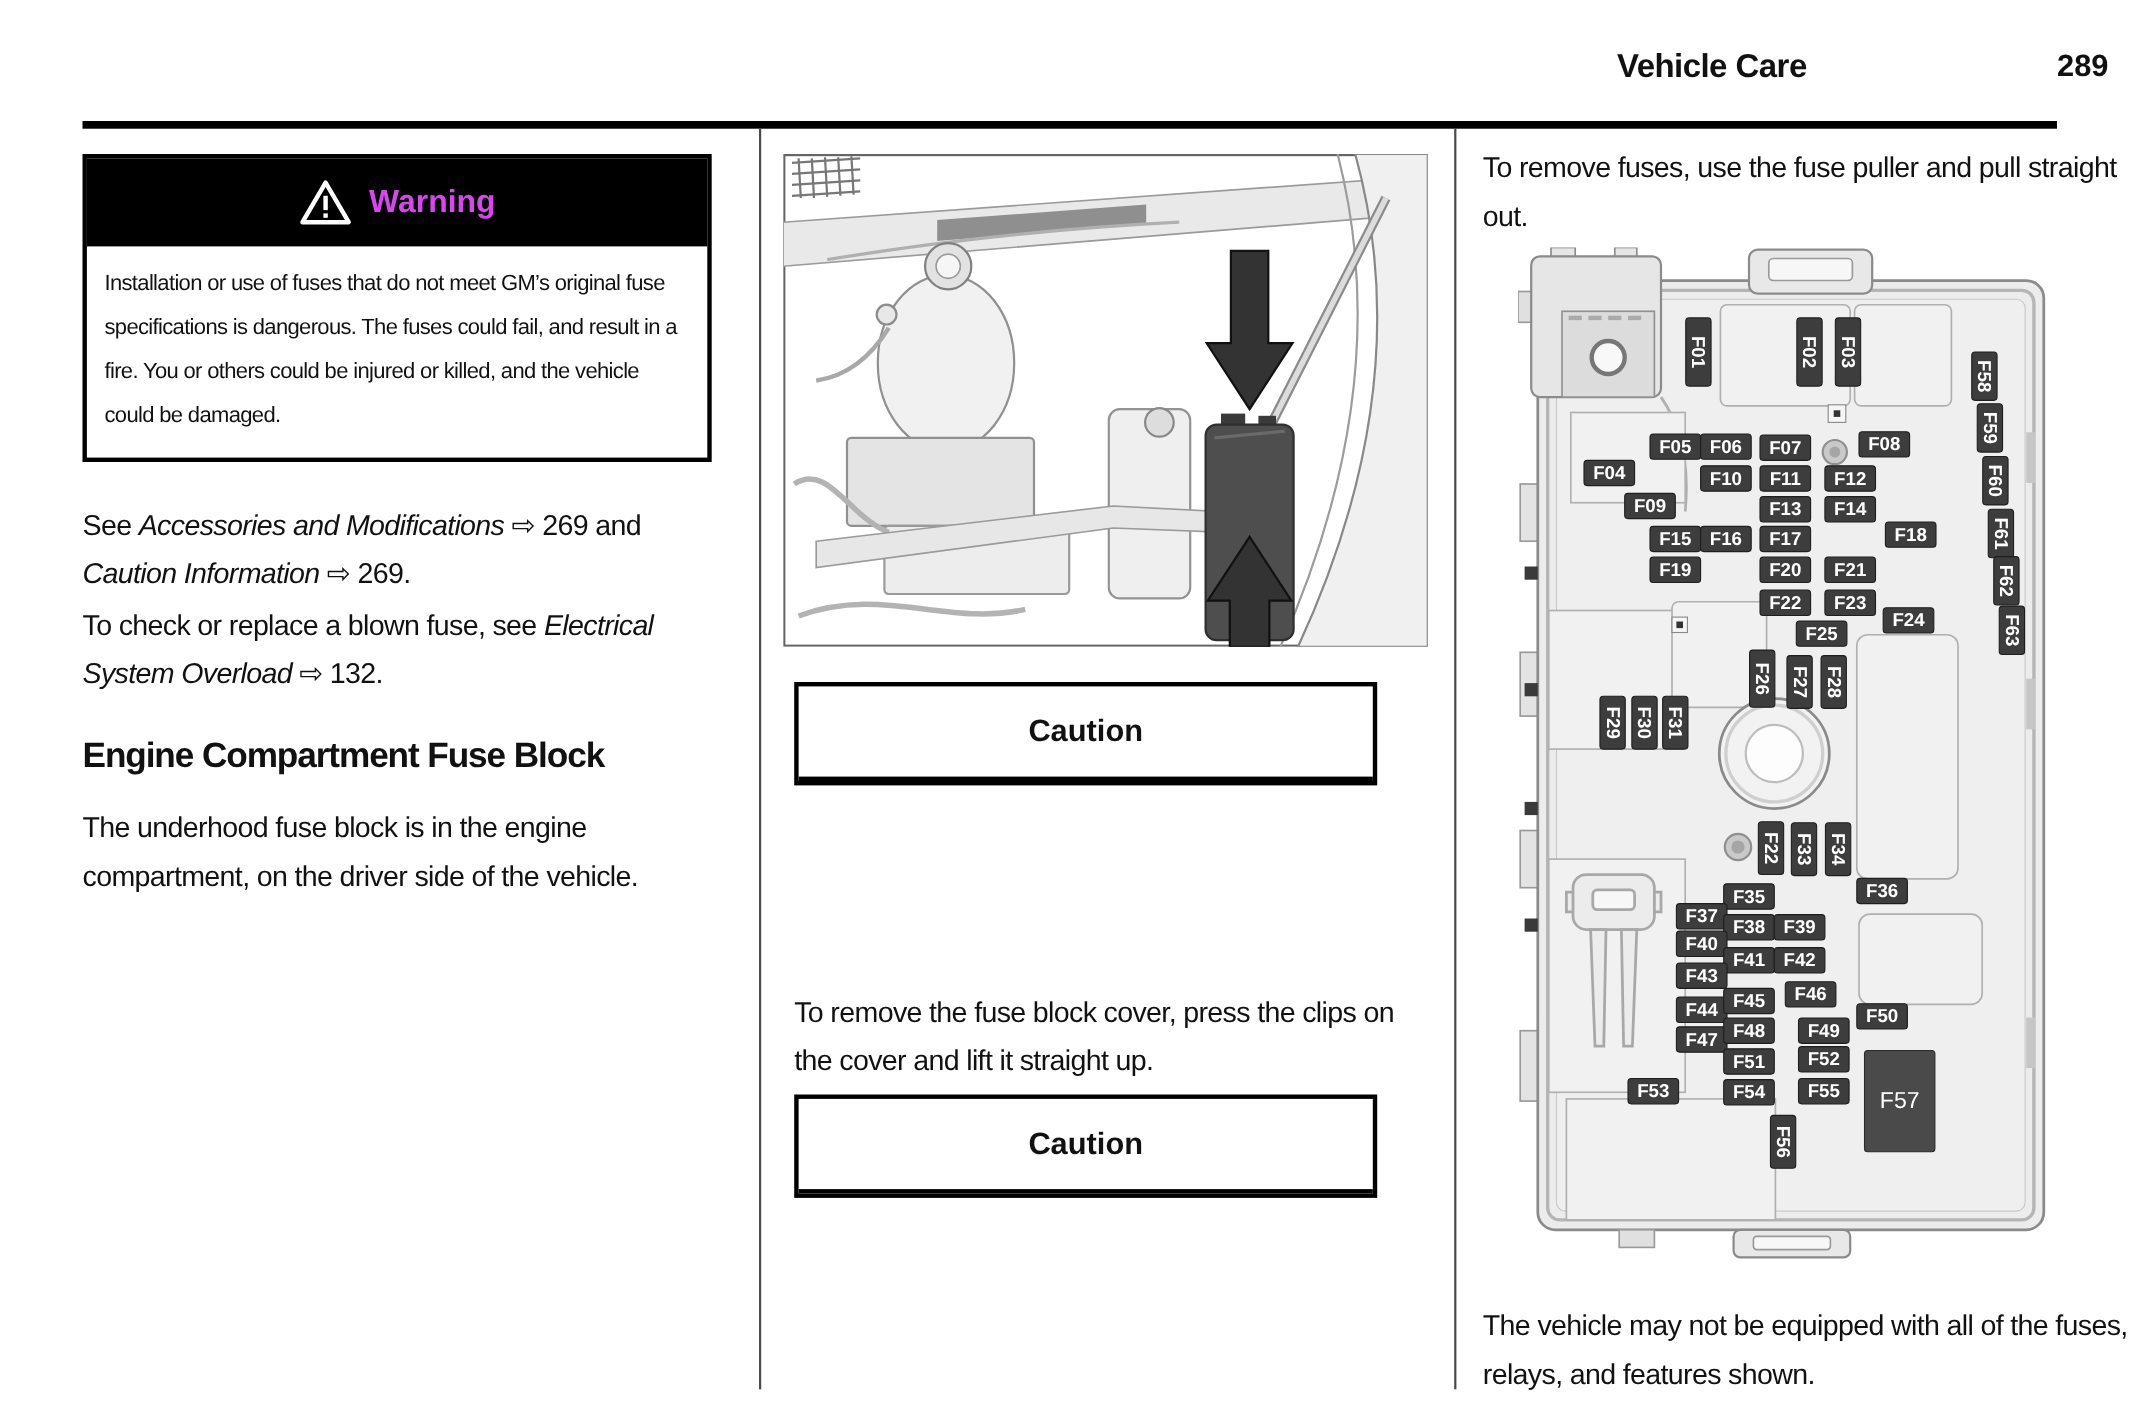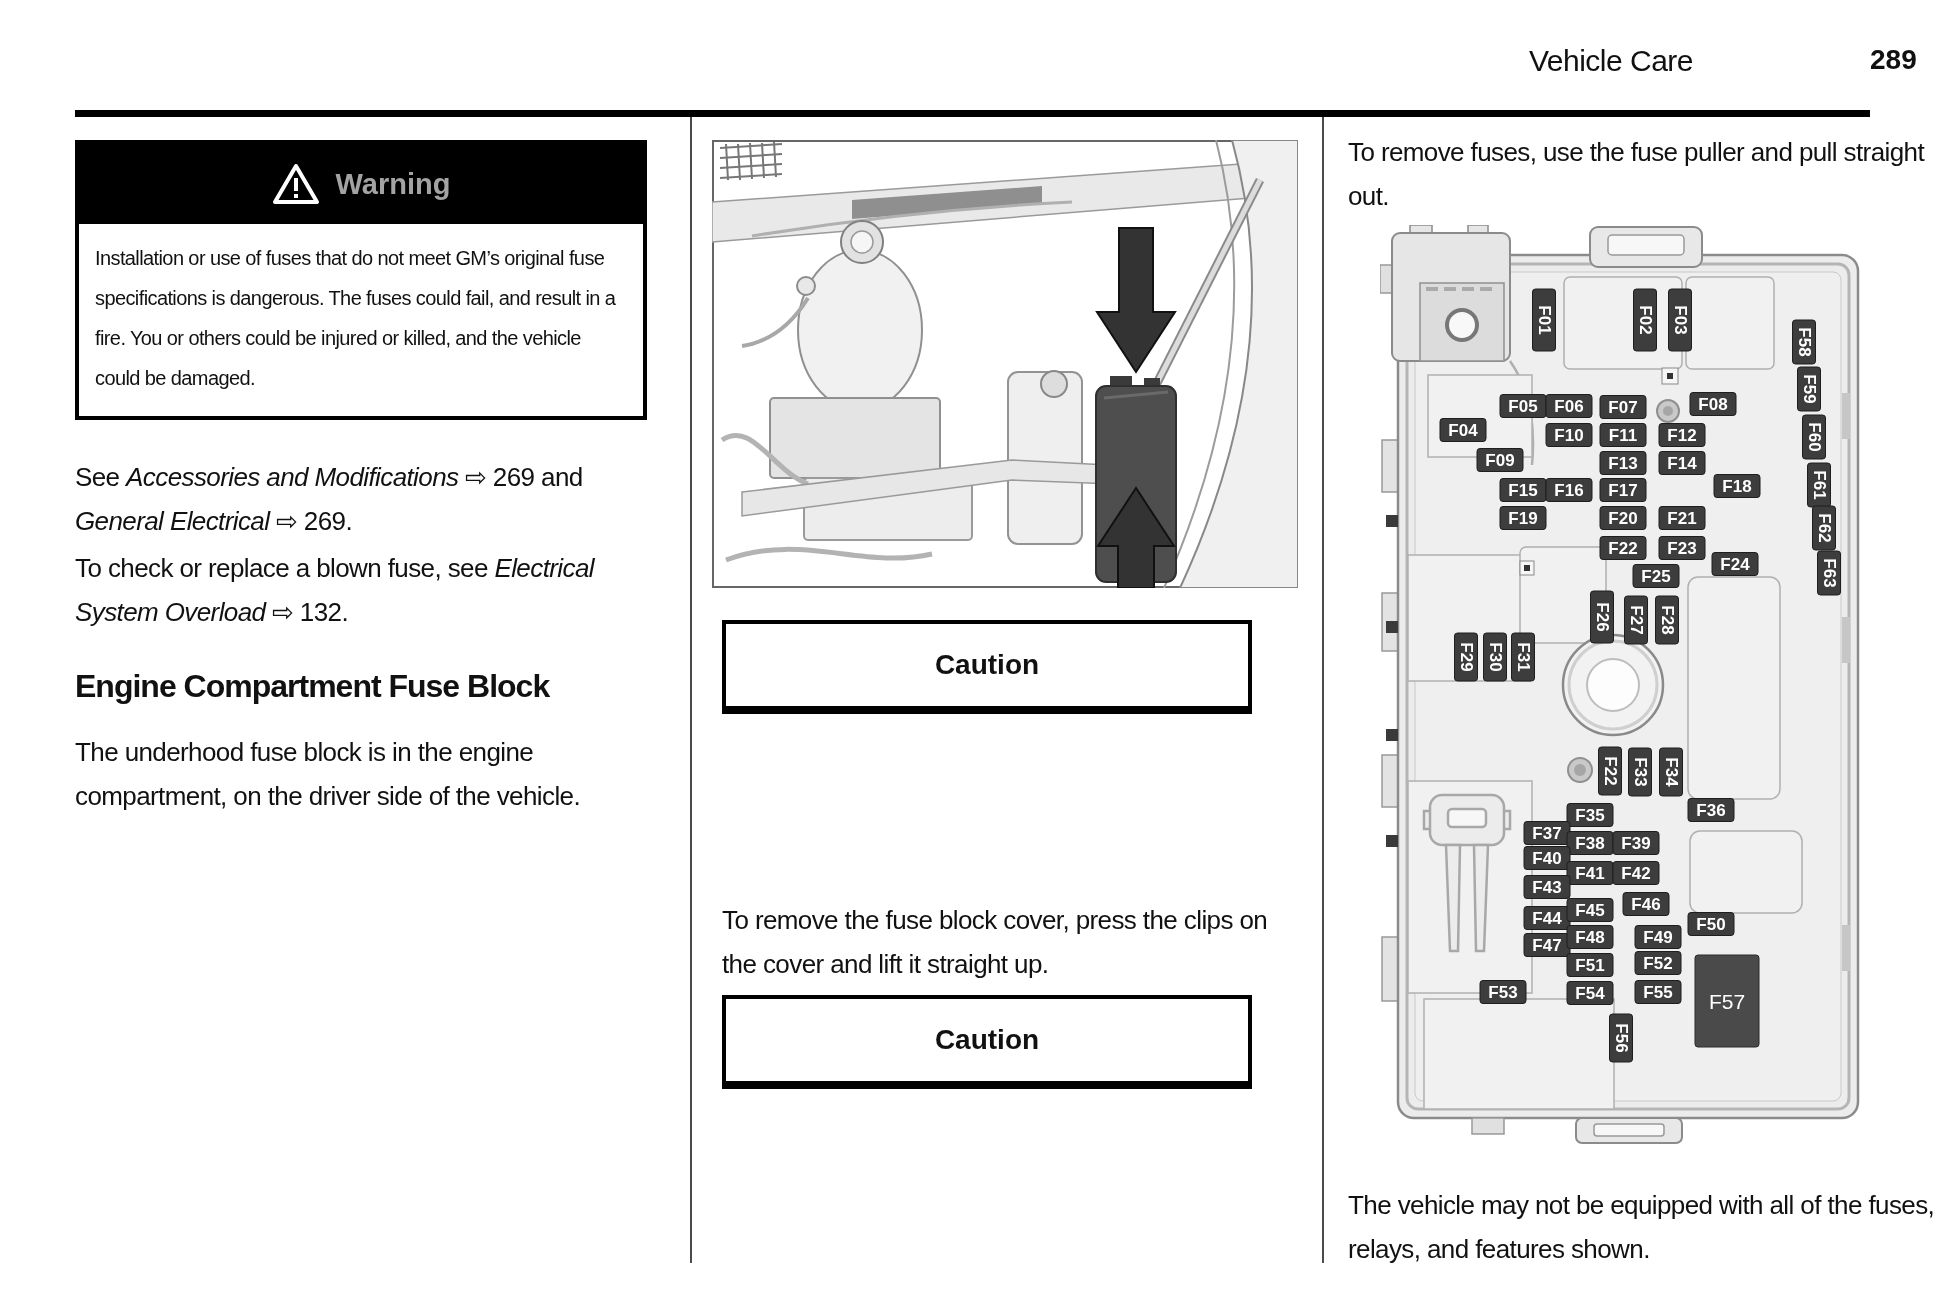--- a/index.html
+++ b/index.html
@@ -1,32 +1,32 @@
 <!DOCTYPE html>
 <html><head>
 <meta charset="utf-8">
 <style>
   html,body{margin:0;padding:0;background:#ffffff;}
   body{width:1946px;height:1291px;position:relative;overflow:hidden;
        font-family:"Liberation Sans","DejaVu Sans",sans-serif;color:#111;}
   .abs{position:absolute;}
   
-  .section-title{left:1470px;top:44px;width:282px;text-align:center;font-size:30px;font-weight:normal;letter-spacing:-0.5px;}
+  .section-title{left:1470px;top:44px;width:282px;text-align:left;font-size:30px;font-weight:bold;letter-spacing:-0.5px;}
   .page-num{left:1846px;top:44px;font-size:28px;font-weight:bold;margin-left:24px;}
   .head-rule{left:75px;top:110px;width:1795px;height:7px;background:#000;}
   
   .divider{width:2px;background:#4a4a4a;top:117px;height:1146px;}
   .div1{left:690px;} .div2{left:1322px;}
   
   .body-text{font-size:26px;line-height:44px;letter-spacing:-0.6px;}
   .body-text i{font-style:italic;}
   .h2{font-size:32px;font-weight:bold;letter-spacing:-1px;}
   
   .warning-box{left:75px;top:140px;width:572px;border:4px solid #000;box-sizing:border-box;background:#fff;}
-  .warning-head{background:#000;color:#a3a3a3;height:80px;display:flex;align-items:center;justify-content:center;gap:16px;}
+  .warning-head{background:#000;color:#d946ef;height:80px;display:flex;align-items:center;justify-content:center;gap:16px;}
   .warning-head .wtitle{font-size:29px;font-weight:bold;}
   .warning-body{padding:14px 16px 18px 16px;font-size:20px;line-height:40px;letter-spacing:-0.6px;}
   
   .caution-box{width:530px;border:4px solid #000;box-sizing:border-box;background:#fff;}
   .caution-head{border-bottom:4px solid #000;height:82px;display:flex;align-items:center;justify-content:center;font-size:28px;font-weight:bold;}
   .caution-body{padding:16px 18px 22px 18px;font-size:26px;line-height:40px;letter-spacing:-0.6px;}
   
   .fuse-text{fill:#ffffff;font-family:"Liberation Sans","DejaVu Sans",sans-serif;font-size:17px;font-weight:bold;text-anchor:middle;dominant-baseline:central;}
   .fuse-text.big{font-size:21px;font-weight:normal;}
   .fuse-rect{fill:#3d3d3d;stroke:#1e1e1e;stroke-width:1;}
@@ -49,21 +49,21 @@
         <polygon points="24,3 45,39 3,39" fill="none" stroke="#ffffff" stroke-width="4" stroke-linejoin="round"></polygon>
         <rect x="22" y="15" width="4" height="13" fill="#ffffff"></rect>
         <rect x="22" y="31" width="4" height="4" fill="#ffffff"></rect>
       </svg>
     </span>
     <span class="wtitle">Warning</span>
   </div>
   <div class="warning-body">Installation or use of fuses that do not meet GM’s original fuse specifications is dangerous. The fuses could fail, and result in a fire. You or others could be injured or killed, and the vehicle could be damaged.</div>
 </div>
 
-<p class="abs body-text" style="left:75px;top:455px;width:592px;margin:0;"><span>See </span><i>Accessories and Modifications</i><span> ⇨ 269 and </span><i>General Electrical</i><span> ⇨ 269.</span></p>
+<p class="abs body-text" style="left:75px;top:455px;width:592px;margin:0;"><span>See </span><i>Accessories and Modifications</i><span> ⇨ 269 and </span><i>Caution Information</i><span> ⇨ 269.</span></p>
 
 <p class="abs body-text" style="left:75px;top:546px;width:592px;margin:0;"><span>To check or replace a blown fuse, see </span><i>Electrical System Overload</i><span> ⇨ 132.</span></p>
 
 <h2 class="abs h2" style="left:75px;top:668px;margin:0;">Engine Compartment Fuse Block</h2>
 
 <p class="abs body-text" style="left:75px;top:730px;width:592px;margin:0;">The underhood fuse block is in the engine compartment, on the driver side of the vehicle.</p>
 
 <div class="abs" style="left:712px;top:140px;width:586px;height:448px;">
 <svg width="586" height="448" viewBox="0 0 586 448">
   <rect x="1" y="1" width="584" height="446" fill="#ffffff" stroke="#666" stroke-width="2"></rect>

